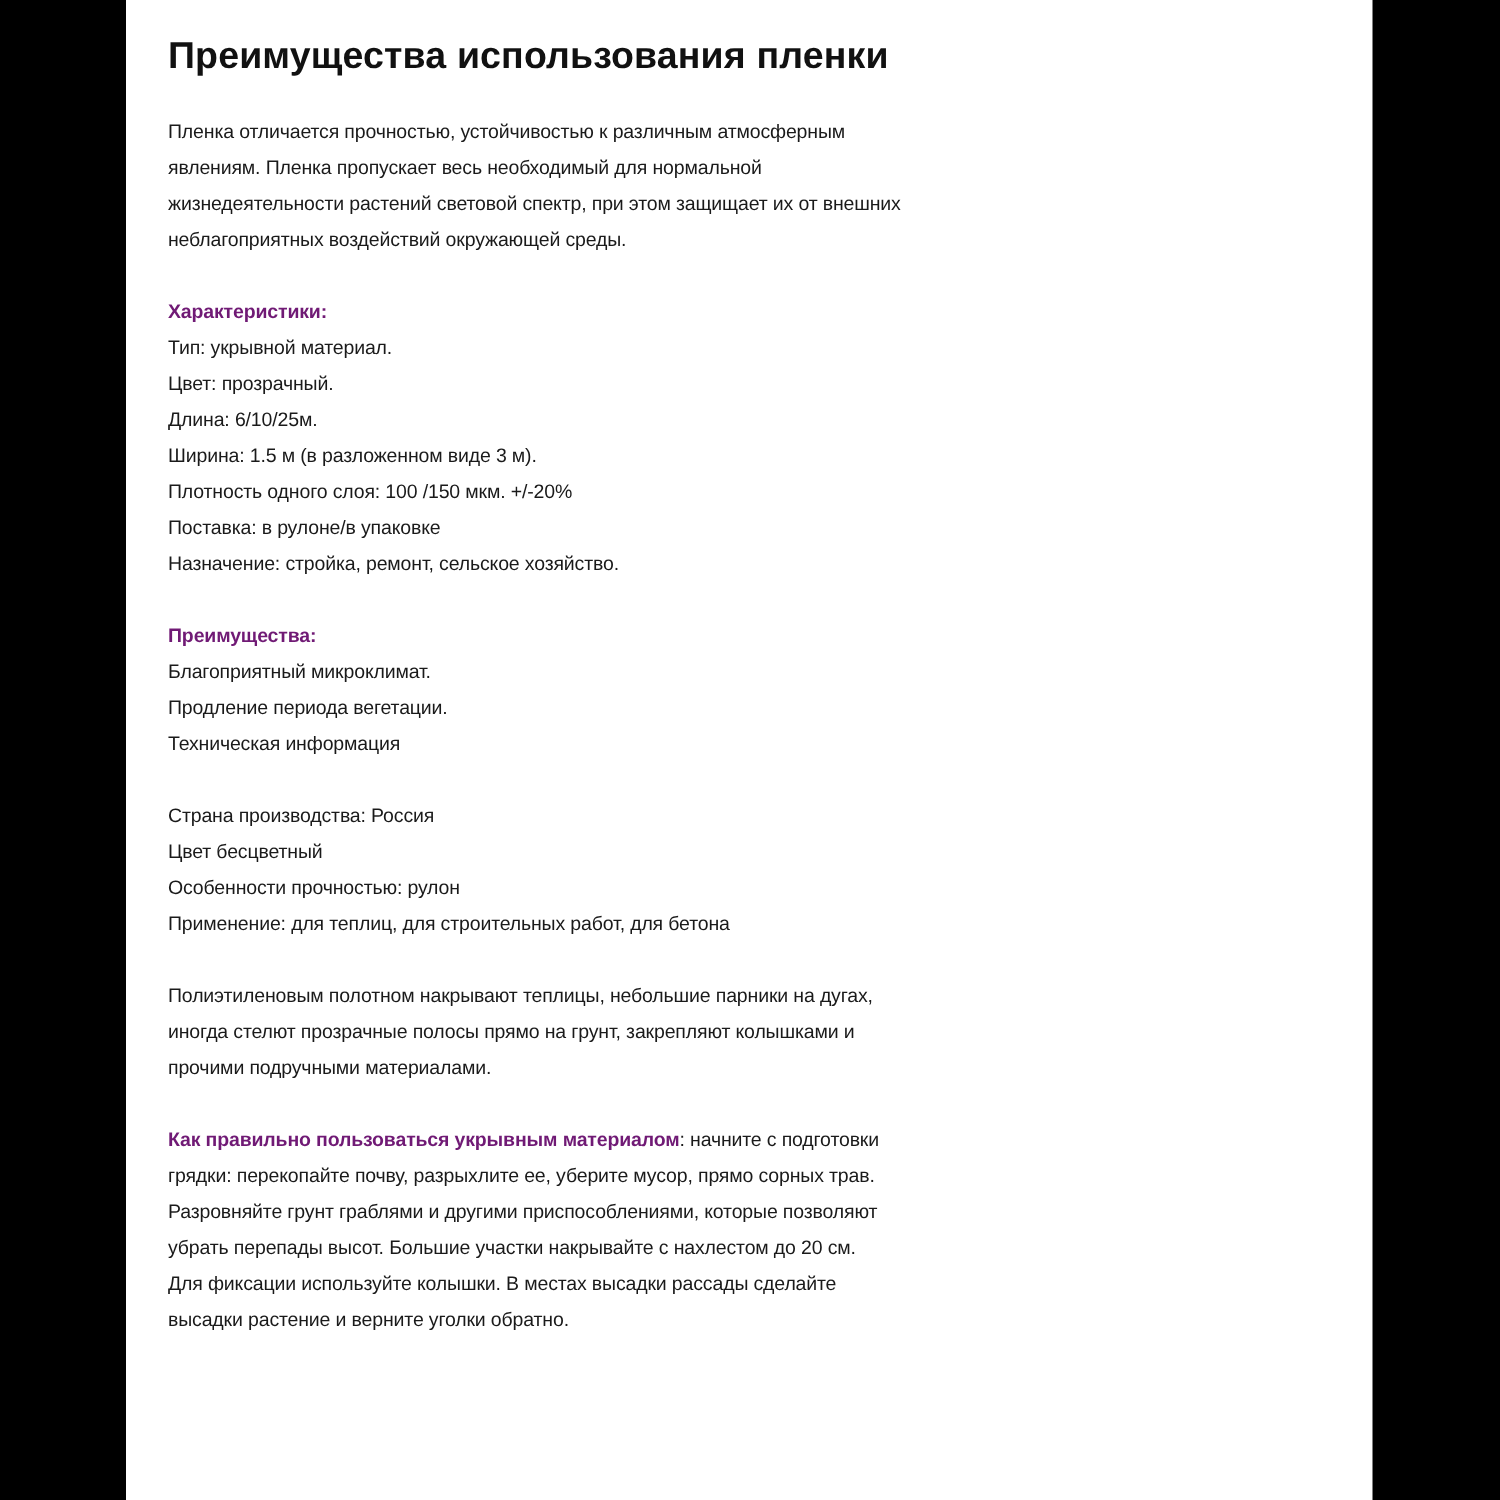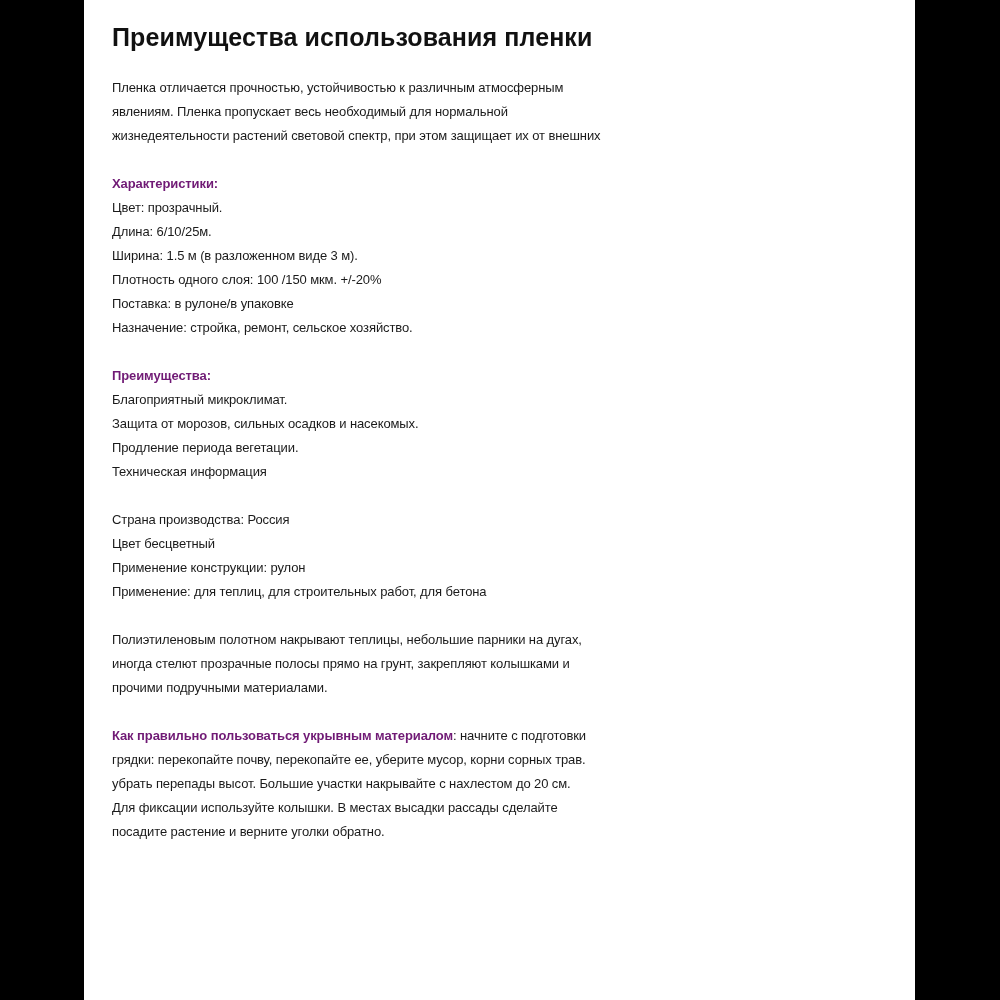--- a/index.html
+++ b/index.html
@@ -65,49 +65,51 @@
 
 <div class="page">
   <div class="side-bar left"></div>
   <div class="side-bar right"></div>
   <div class="content">
       <h1 class="doc-title">Преимущества использования пленки</h1>
       <div class="para">
         <div class="line">Пленка отличается прочностью, устойчивостью к различным атмосферным</div>
         <div class="line">явлениям. Пленка пропускает весь необходимый для нормальной</div>
         <div class="line">жизнедеятельности растений световой спектр, при этом защищает их от внешних</div>
+        <div class="line">неблагоприятных воздействий окружающей среды.</div>
       </div>
       <div class="para">
         <div class="line bold">Характеристики:</div>
+        <div class="line">Тип: укрывной материал.</div>
         <div class="line">Цвет: прозрачный.</div>
         <div class="line">Длина: 6/10/25м.</div>
         <div class="line">Ширина: 1.5 м (в разложенном виде 3 м).</div>
         <div class="line">Плотность одного слоя: 100 /150 мкм. +/-20%</div>
         <div class="line">Поставка: в рулоне/в упаковке</div>
         <div class="line">Назначение: стройка, ремонт, сельское хозяйство.</div>
       </div>
       <div class="para">
         <div class="line bold">Преимущества:</div>
         <div class="line">Благоприятный микроклимат.</div>
-        <div class="line">Защита от морозов, сильных осадков и насекомых.</div>
         <div class="line">Продление периода вегетации.</div>
         <div class="line">Техническая информация</div>
       </div>
       <div class="para">
         <div class="line">Страна производства: Россия</div>
         <div class="line">Цвет бесцветный</div>
-        <div class="line">Применение конструкции: рулон</div>
+        <div class="line">Особенности прочностью: рулон</div>
         <div class="line">Применение: для теплиц, для строительных работ, для бетона</div>
       </div>
       <div class="para">
         <div class="line">Полиэтиленовым полотном накрывают теплицы, небольшие парники на дугах,</div>
         <div class="line">иногда стелют прозрачные полосы прямо на грунт, закрепляют колышками и</div>
         <div class="line">прочими подручными материалами.</div>
       </div>
       <div class="para">
         <div class="line"><span class="bold">Как правильно пользоваться укрывным материалом</span><span>: начните с подготовки</span></div>
-        <div class="line">грядки: перекопайте почву, перекопайте ее, уберите мусор, корни сорных трав.</div>
+        <div class="line">грядки: перекопайте почву, разрыхлите ее, уберите мусор, прямо сорных трав.</div>
+        <div class="line">Разровняйте грунт граблями и другими приспособлениями, которые позволяют</div>
         <div class="line">убрать перепады высот. Большие участки накрывайте с нахлестом до 20 см.</div>
         <div class="line">Для фиксации используйте колышки. В местах высадки рассады сделайте</div>
-        <div class="line">посадите растение и верните уголки обратно.</div>
+        <div class="line">высадки растение и верните уголки обратно.</div>
       </div>
     </div>
 </div>
 
 </body></html>

